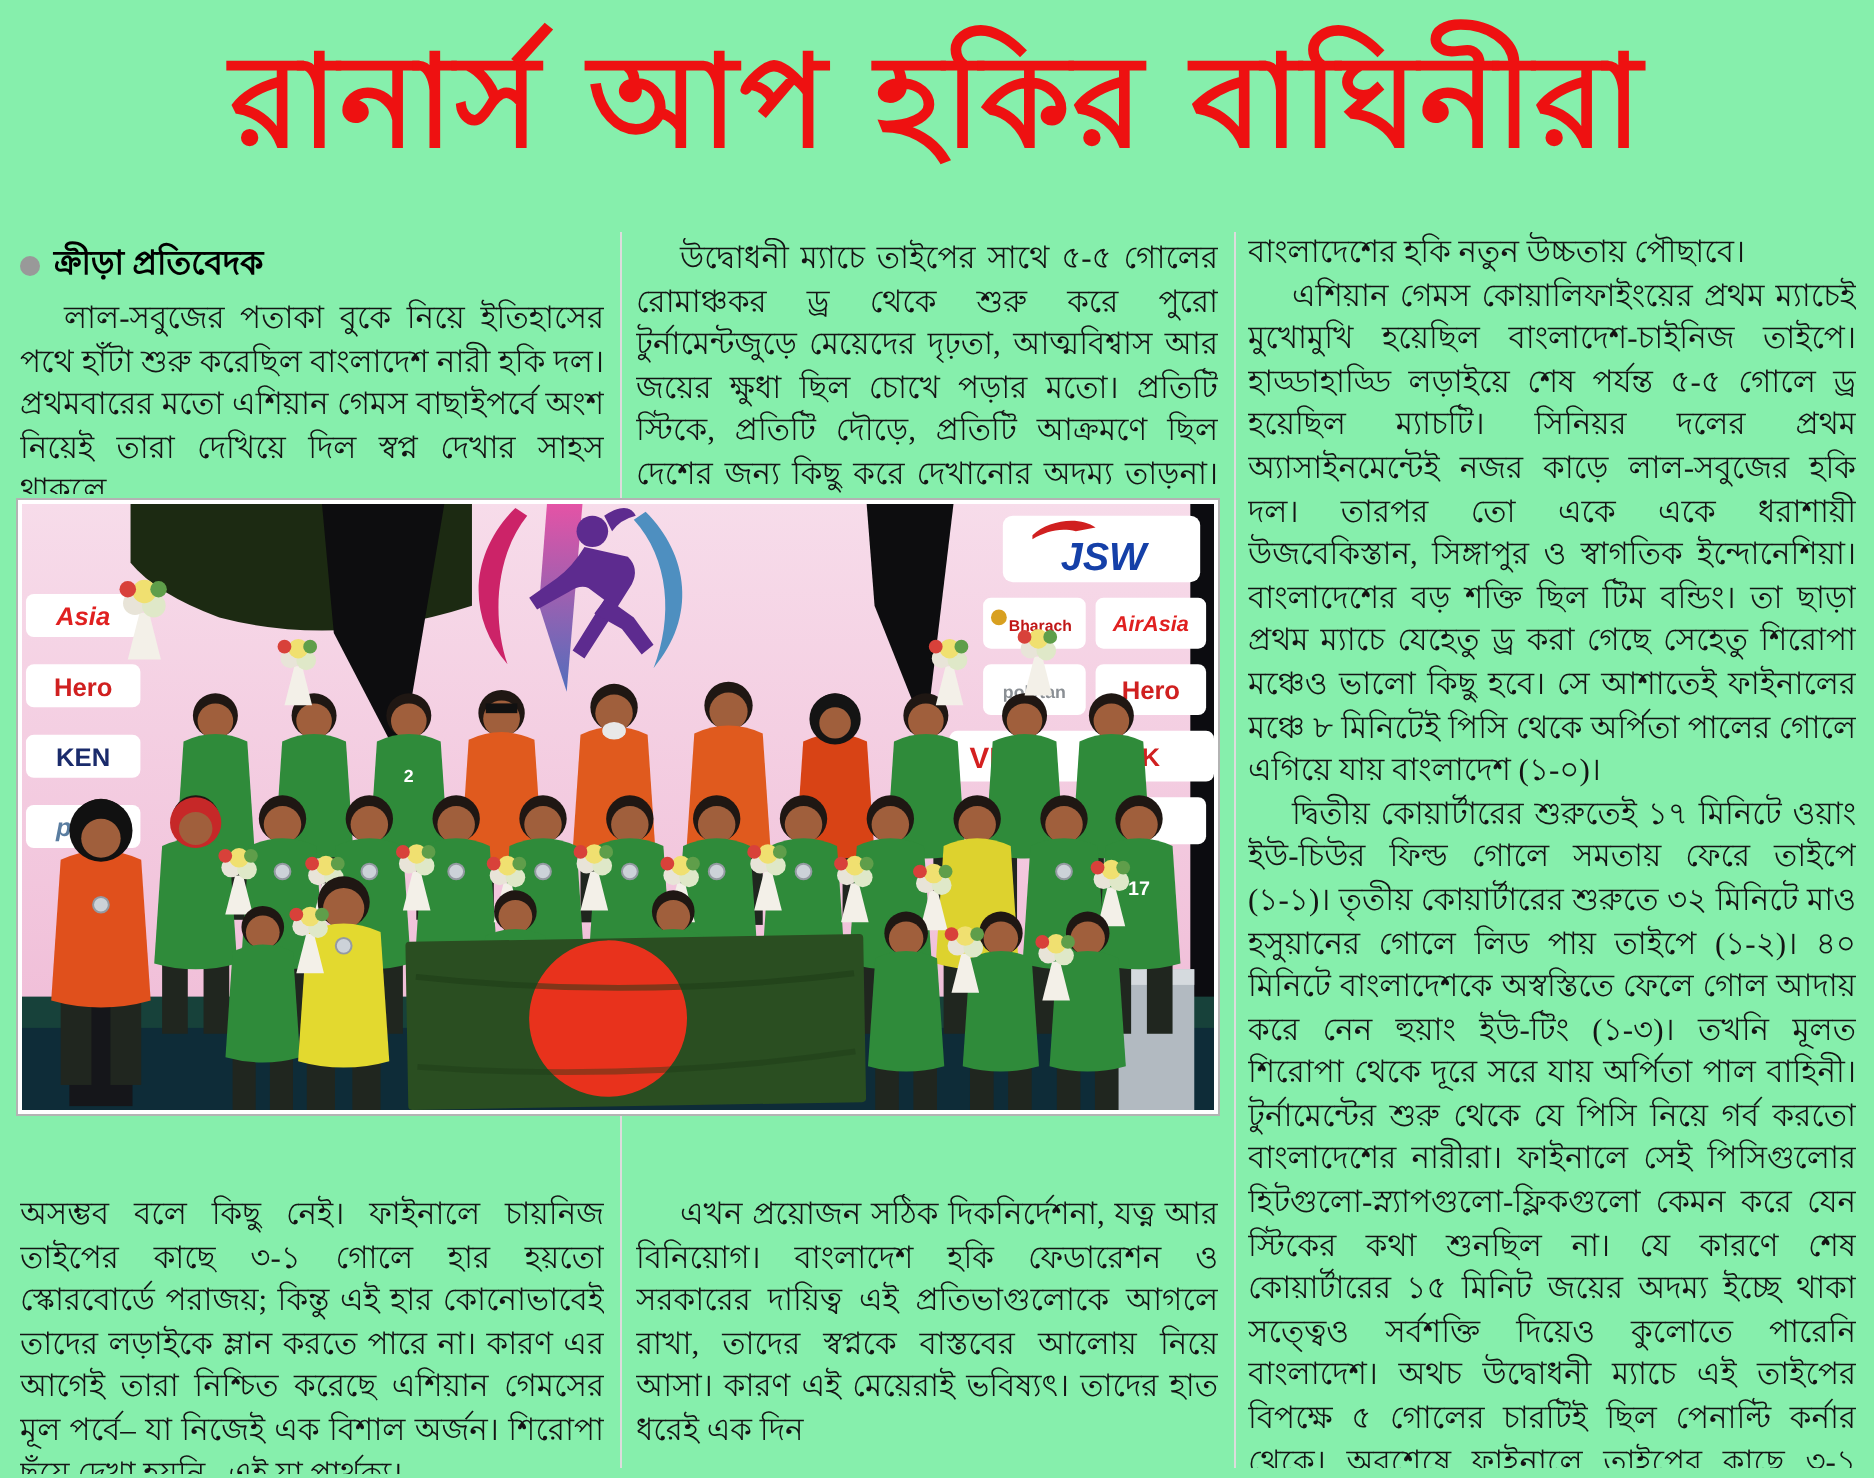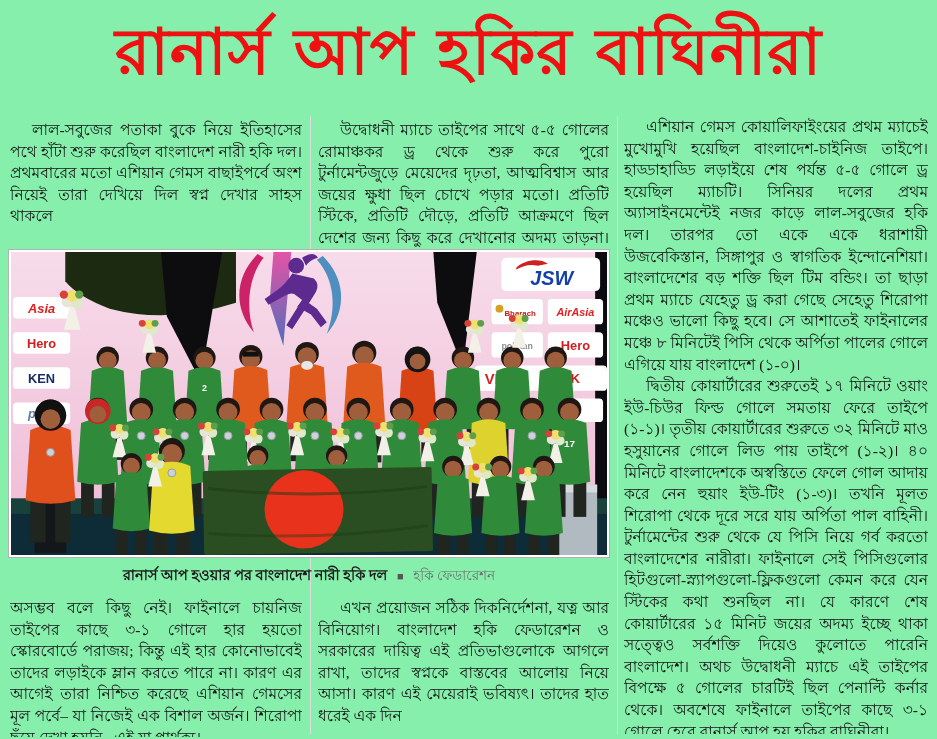--- a/index.html
+++ b/index.html
@@ -34,28 +34,33 @@
 <body>
 
 <div class="page">
 
   <div class="headline">রানার্স আপ হকির বাঘিনীরা</div>
 
   <div class="colrule" style="left:310px;"></div>
   <div class="colrule" style="left:617px;"></div>
 
   <div class="col col-left-top">
+    <div class="byline">
+      <span class="bullet"></span>
+      <span>ক্রীড়া প্রতিবেদক</span>
+    </div>
     <p class="body indent">লাল-সবুজের পতাকা বুকে নিয়ে ইতিহাসের পথে হাঁটা শুরু করেছিল বাংলাদেশ নারী হকি দল। প্রথমবারের মতো এশিয়ান গেমস বাছাইপর্বে অংশ নিয়েই তারা দেখিয়ে দিল স্বপ্ন দেখার সাহস থাকলে</p>
   </div>
 
   <div class="col col-mid-top">
     <p class="body indent">উদ্বোধনী ম্যাচে তাইপের সাথে ৫-৫ গোলের রোমাঞ্চকর ড্র থেকে শুরু করে পুরো টুর্নামেন্টজুড়ে মেয়েদের দৃঢ়তা, আত্মবিশ্বাস আর জয়ের ক্ষুধা ছিল চোখে পড়ার মতো। প্রতিটি স্টিকে, প্রতিটি দৌড়ে, প্রতিটি আক্রমণে ছিল দেশের জন্য কিছু করে দেখানোর অদম্য তাড়না। তারা প্রমাণ করেছে সুযোগ</p>
   </div>
 
   <div class="col col-right">
+    <p class="body">বাংলাদেশের হকি নতুন উচ্চতায় পৌছাবে।</p>
     <p class="body indent">এশিয়ান গেমস কোয়ালিফাইংয়ের প্রথম ম্যাচেই মুখোমুখি হয়েছিল বাংলাদেশ-চাইনিজ তাইপে। হাড্ডাহাড্ডি লড়াইয়ে শেষ পর্যন্ত ৫-৫ গোলে ড্র হয়েছিল ম্যাচটি। সিনিয়র দলের প্রথম অ্যাসাইনমেন্টেই নজর কাড়ে লাল-সবুজের হকি দল। তারপর তো একে একে ধরাশায়ী উজবেকিস্তান, সিঙ্গাপুর ও স্বাগতিক ইন্দোনেশিয়া। বাংলাদেশের বড় শক্তি ছিল টিম বন্ডিং। তা ছাড়া প্রথম ম্যাচে যেহেতু ড্র করা গেছে সেহেতু শিরোপা মঞ্চেও ভালো কিছু হবে। সে আশাতেই ফাইনালের মঞ্চে ৮ মিনিটেই পিসি থেকে অর্পিতা পালের গোলে এগিয়ে যায় বাংলাদেশ (১-০)।</p>
     <p class="body indent">দ্বিতীয় কোয়ার্টারের শুরুতেই ১৭ মিনিটে ওয়াং ইউ-চিউর ফিল্ড গোলে সমতায় ফেরে তাইপে (১-১)। তৃতীয় কোয়ার্টারের শুরুতে ৩২ মিনিটে মাও হসুয়ানের গোলে লিড পায় তাইপে (১-২)। ৪০ মিনিটে বাংলাদেশকে অস্বস্তিতে ফেলে গোল আদায় করে নেন হুয়াং ইউ-টিং (১-৩)। তখনি মূলত শিরোপা থেকে দূরে সরে যায় অর্পিতা পাল বাহিনী। টুর্নামেন্টের শুরু থেকে যে পিসি নিয়ে গর্ব করতো বাংলাদেশের নারীরা। ফাইনালে সেই পিসিগুলোর হিটগুলো-স্ন্যাপগুলো-ফ্লিকগুলো কেমন করে যেন স্টিকের কথা শুনছিল না। যে কারণে শেষ কোয়ার্টারের ১৫ মিনিট জয়ের অদম্য ইচ্ছে থাকা সত্ত্বেও সর্বশক্তি দিয়েও কুলোতে পারেনি বাংলাদেশ। অথচ উদ্বোধনী ম্যাচে এই তাইপের বিপক্ষে ৫ গোলের চারটিই ছিল পেনাল্টি কর্নার থেকে। অবশেষে ফাইনালে তাইপের কাছে ৩-১ গোলে হেরে রানার্স আপ হয় হকির বাঘিনীরা।</p>
 
   </div>
 
   <div class="photo-frame">
     <svg viewBox="0 0 604 310" preserveAspectRatio="none">
       <defs>
         <linearGradient id="pinkG" x1="0" y1="0" x2="0" y2="1">
           <stop offset="0" stop-color="#f7dcea"></stop>
@@ -220,25 +225,20 @@
 
       <g transform="rotate(-1 310 265)">
         <rect x="195" y="222" width="232" height="86" rx="2" fill="#2a4e21"></rect>
         <circle cx="297" cy="263" r="40" fill="#e8321c"></circle>
         <path d="M200,240 q110,14 222,2" stroke="#1c3a16" stroke-width="3" fill="none" opacity="0.5"></path>
         <path d="M200,286 q112,10 222,-4" stroke="#1c3a16" stroke-width="3" fill="none" opacity="0.4"></path>
       </g>
     </svg>
   </div>
 
-  <div class="caption-row">
-    <span class="caption-text">রানার্স আপ হওয়ার পর বাংলাদেশ নারী হকি দল</span>
-    <span class="caption-square">■</span>
-    <span class="caption-credit">হকি ফেডারেশন</span>
-  </div>
 
   <div class="col col-left-bottom">
     <p class="body">অসম্ভব বলে কিছু নেই। ফাইনালে চায়নিজ তাইপের কাছে ৩-১ গোলে হার হয়তো স্কোরবোর্ডে পরাজয়; কিন্তু এই হার কোনোভাবেই তাদের লড়াইকে ম্লান করতে পারে না। কারণ এর আগেই তারা নিশ্চিত করেছে এশিয়ান গেমসের মূল পর্বে– যা নিজেই এক বিশাল অর্জন। শিরোপা ছুঁয়ে দেখা হয়নি– এই যা পার্থক্য।</p>
   </div>
 
   <div class="col col-mid-bottom">
     <p class="body indent">এখন প্রয়োজন সঠিক দিকনির্দেশনা, যত্ন আর বিনিয়োগ। বাংলাদেশ হকি ফেডারেশন ও সরকারের দায়িত্ব এই প্রতিভাগুলোকে আগলে রাখা, তাদের স্বপ্নকে বাস্তবের আলোয় নিয়ে আসা। কারণ এই মেয়েরাই ভবিষ্যৎ। তাদের হাত ধরেই এক দিন</p>
   </div>
 
 </div>

